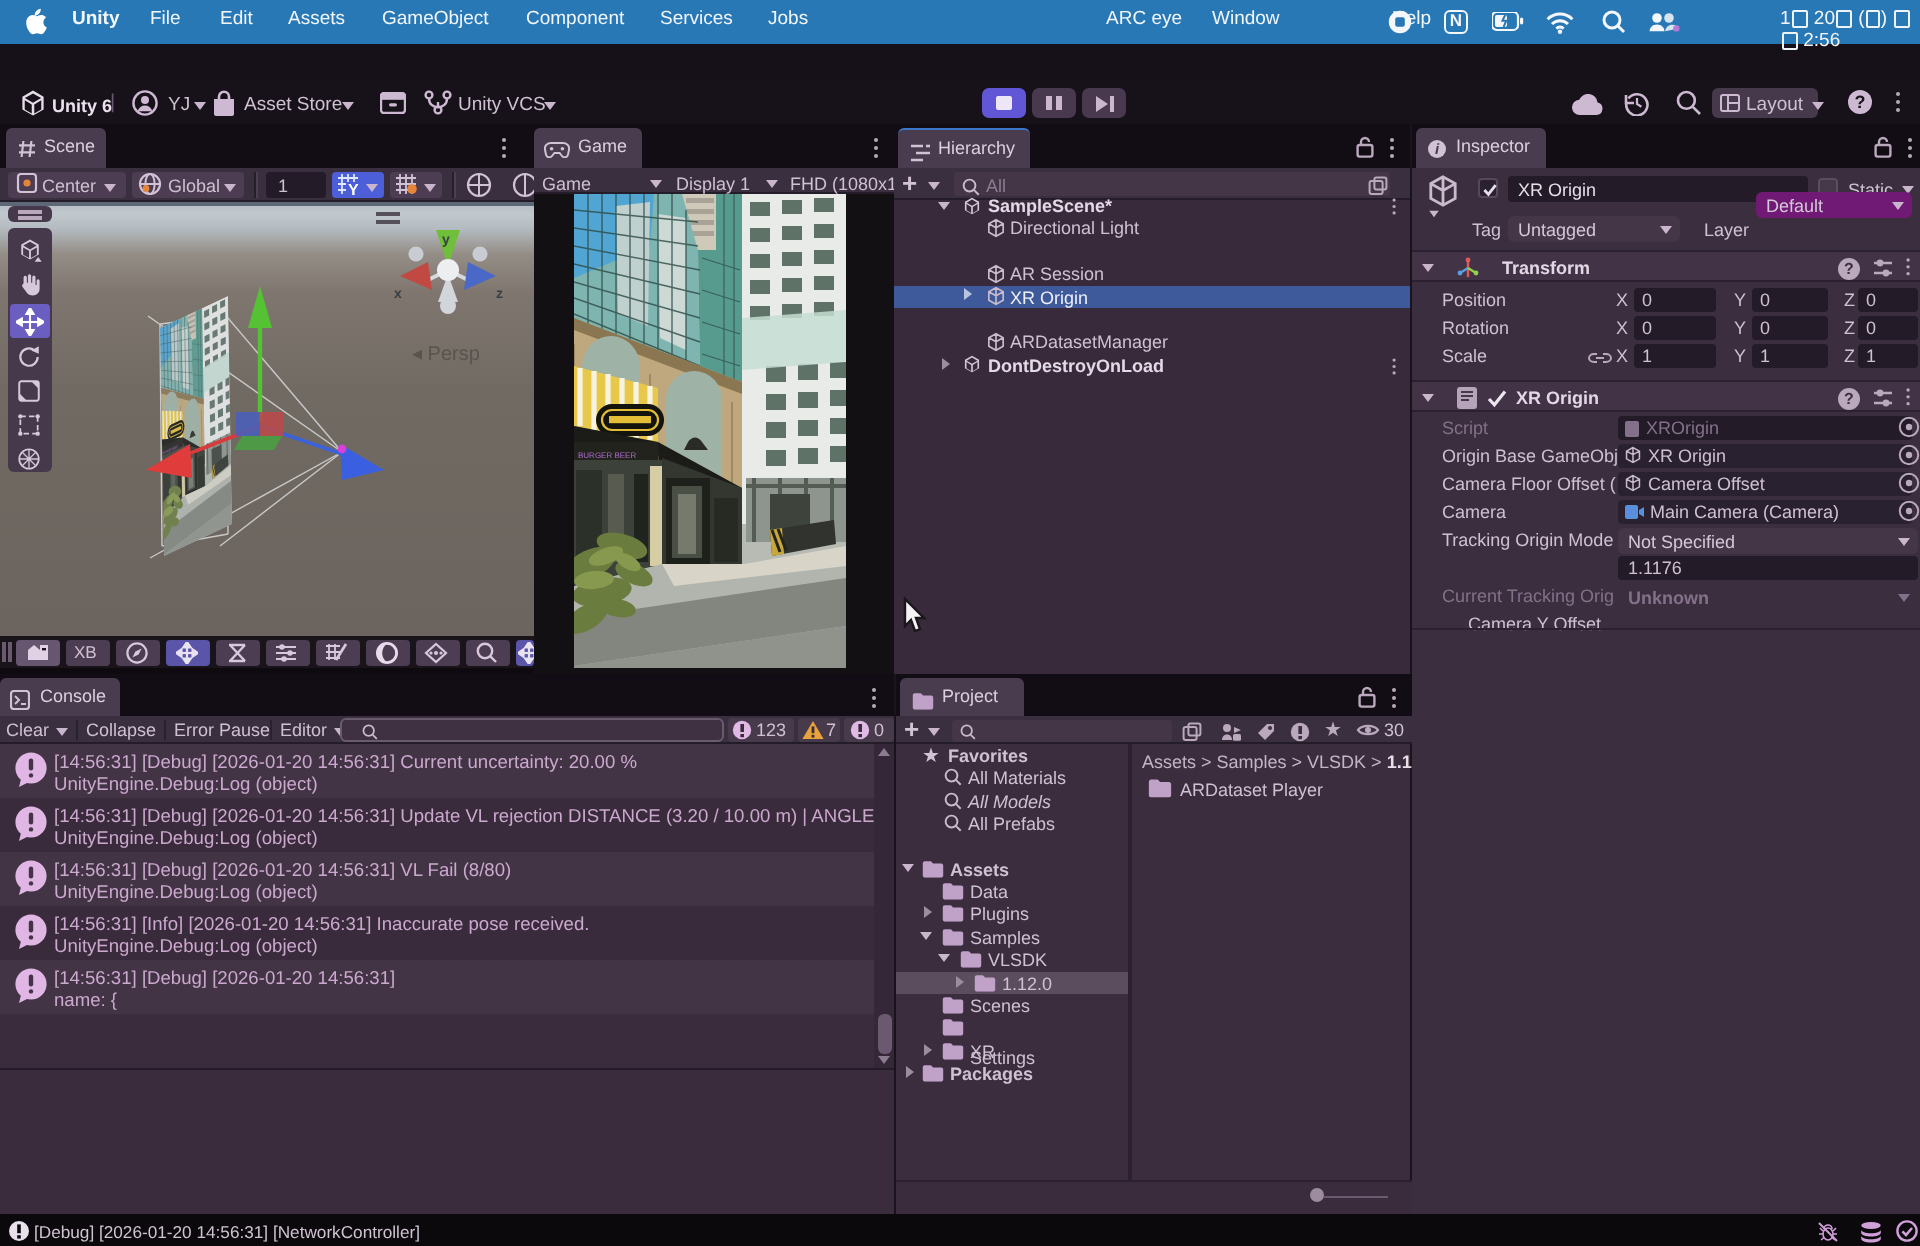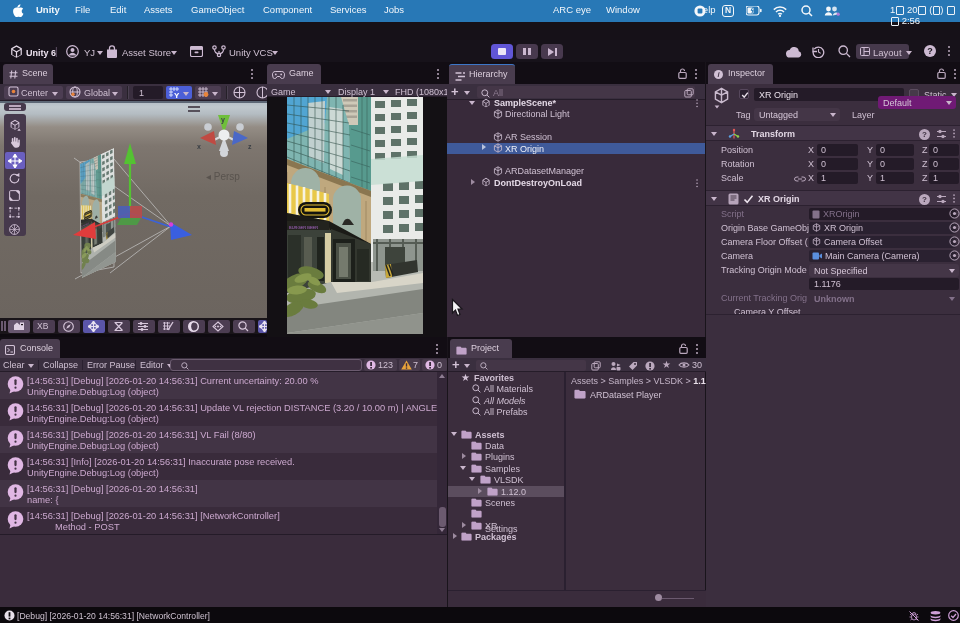--- a/index.html
+++ b/index.html
@@ -891,27 +891,20 @@
           <span class="abs l1">[14:56:31] [Info] [2026-01-20 14:56:31] Inaccurate pose received.</span>
           <span class="abs l2">UnityEngine.Debug:Log (object)</span>
         </div>
       <div class="abs" style="left:0;top:108px;width:437px;height:27px;background:#423445;">
           <svg class="abs bub">
             <use href="#bubble"></use>
           </svg>
           <span class="abs l1">[14:56:31] [Debug] [2026-01-20 14:56:31]</span>
           <span class="abs l2">name: {</span>
         </div>
-      <div class="abs" style="left:0;top:135px;width:437px;height:27px;background:#392b3b;">
-          <svg class="abs bub">
-            <use href="#bubble"></use>
-          </svg>
-          <span class="abs l1">[14:56:31] [Debug] [2026-01-20 14:56:31] [NetworkController]</span>
-          <span class="abs l2" style="left:55px;">Method - POST</span>
-        </div>
     </div>
     <div class="abs" style="left:437px;top:35px;width:10px;height:162px;background:#342738;">
       <span class="abs" style="left:2px;top:2px;width:0;height:0;border-left:3px solid transparent;border-right:3px solid transparent;border-bottom:4px solid #8d7c91;"></span>
       <div class="abs" style="left:1.5px;top:135px;width:7px;height:20px;background:#6b5a6f;border-radius:3px;"></div>
       <span class="abs" style="left:2px;top:156px;width:0;height:0;border-left:3px solid transparent;border-right:3px solid transparent;border-top:4px solid #8d7c91;"></span>
     </div>
     <div class="abs" style="left:0;top:197px;width:447px;height:73px;background:#3a2c3c;border-top:1px solid #241b28;"></div>
   </div>
   <div id="project" class="abs" style="left:447px;top:337px;width:258px;height:270px;background:#3b2d3d;border-left:1px solid #19141b;">
     <div class="abs tabrow" style="left:0;top:0;width:258px;"></div>

